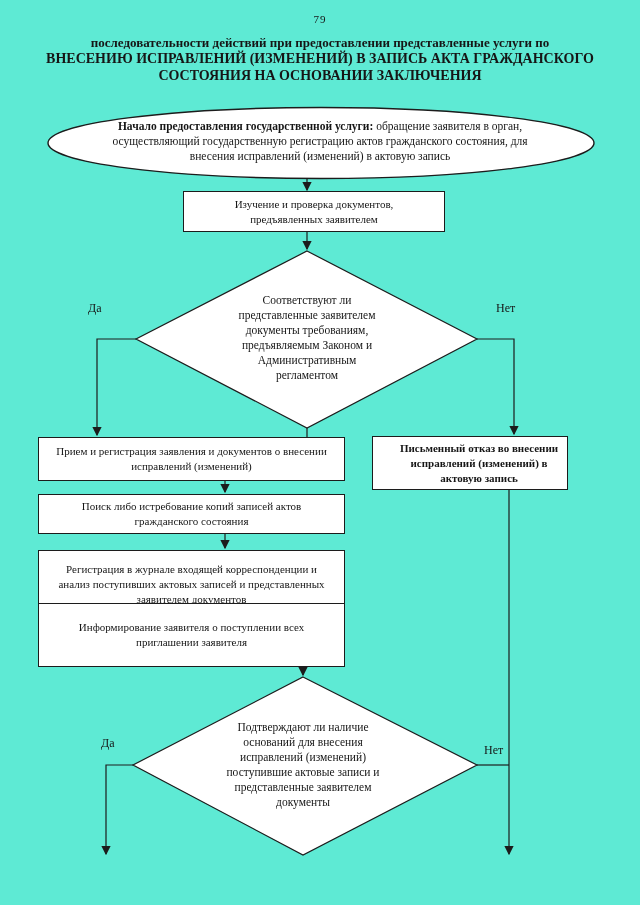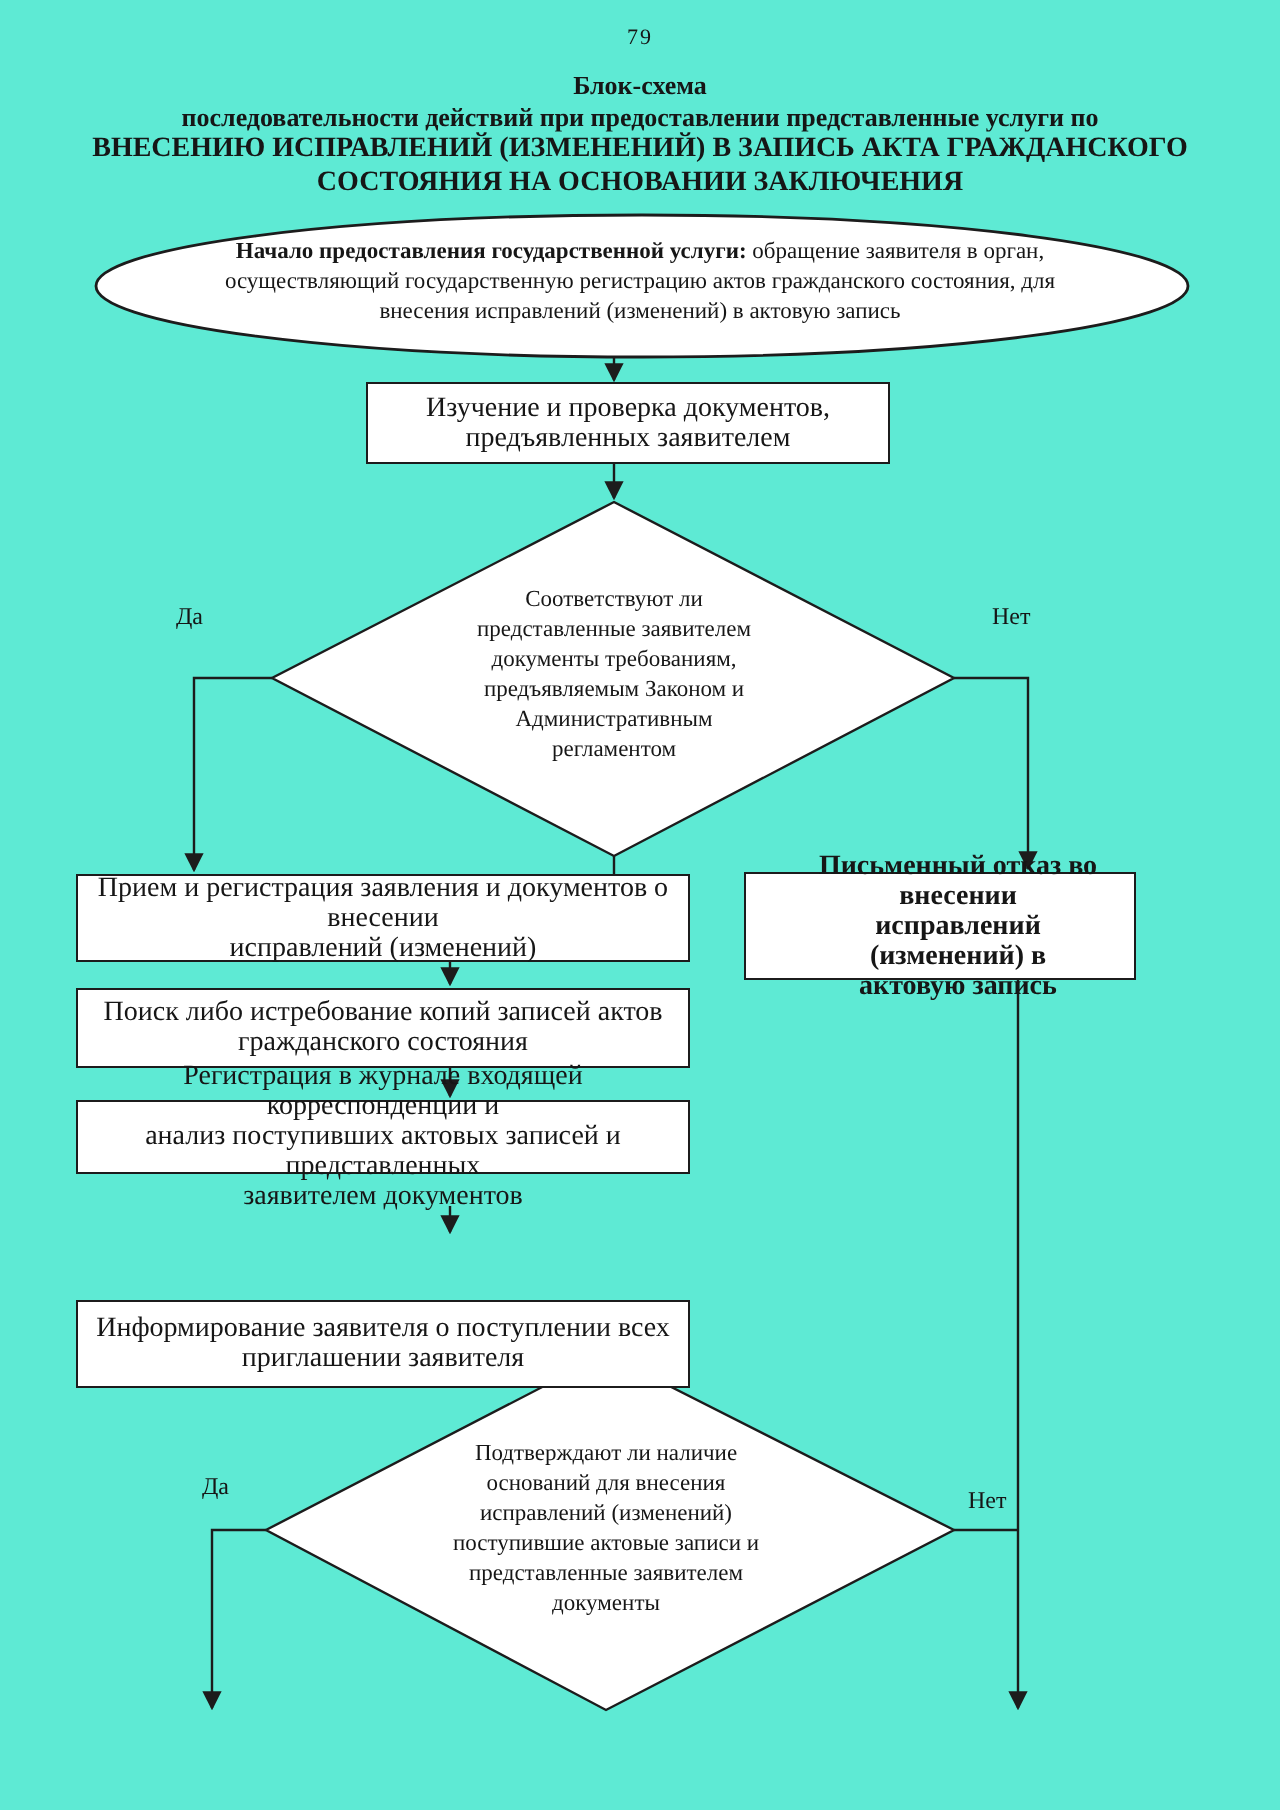--- a/index.html
+++ b/index.html
@@ -13,21 +13,21 @@
   svg.overlay{position:absolute;left:0;top:0;width:640px;height:905px;}
   .page-number{left:0;right:0;top:13px;text-align:center;font-size:11px;letter-spacing:1px;}
   .doc-title{left:0;right:0;top:35px;text-align:center;font-weight:bold;}
   .doc-title .t-sm{font-size:13px;line-height:16px;}
   .doc-title .t-lg{font-size:14px;line-height:16.5px;}
   .shape-text{position:absolute;text-align:center;font-size:11.5px;line-height:15px;}
   .oval-text{left:85px;top:119px;width:470px;}
   .proc{
     position:absolute;box-sizing:border-box;border:1.4px solid #1c1c1c;background:#fff;
     display:flex;align-items:center;justify-content:center;text-align:center;
-    font-size:14px;line-height:15px;padding:2px 8px;
+    font-size:11px;line-height:15px;padding:2px 8px;
   }
   .bold{font-weight:bold;}
   .branch-label{position:absolute;font-size:12px;}
   .d-line{white-space:nowrap;}
 </style>
 </head>
 <body>
 
 <div class="canvas">
 
@@ -55,21 +55,20 @@
       <path d="M509,490 V854" marker-end="url(#ah)"></path>
     </g>
 
     <polygon points="307,251 477,339 307,428 136,339" fill="#ffffff" stroke="#1c1c1c" stroke-width="1.2"></polygon>
     <polygon points="303,677 477,765 303,855 133,765" fill="#ffffff" stroke="#1c1c1c" stroke-width="1.2"></polygon>
   </svg>
 
   <div class="abs page-number">79</div>
 
   <div class="abs doc-title">
-    <div class="t-sm">Блок-схема</div>
     <div class="t-sm">последовательности действий при предоставлении представленные услуги по</div>
     <div class="t-lg">ВНЕСЕНИЮ ИСПРАВЛЕНИЙ (ИЗМЕНЕНИЙ) В ЗАПИСЬ АКТА ГРАЖДАНСКОГО</div>
     <div class="t-lg">СОСТОЯНИЯ НА ОСНОВАНИИ ЗАКЛЮЧЕНИЯ</div>
   </div>
 
   <div class="shape-text oval-text">
     <div class="d-line"><b>Начало предоставления государственной услуги:</b><span> обращение заявителя в орган,</span></div>
     <div class="d-line">осуществляющий государственную регистрацию актов гражданского состояния, для</div>
     <div class="d-line">внесения исправлений (изменений) в актовую запись</div>
   </div>
@@ -108,29 +107,29 @@
     </div>
   </div>
 
   <div class="proc" style="left:38px;top:494px;width:307px;height:40px;">
     <div>
       <div>Поиск либо истребование копий записей актов</div>
       <div>гражданского состояния</div>
     </div>
   </div>
 
-  <div class="proc" style="left:38px;top:550px;width:307px;height:37px;">
+  <div class="proc" style="left:38px;top:550px;width:307px;height:68px;">
     <div>
       <div>Регистрация в журнале входящей корреспонденции и</div>
       <div>анализ поступивших актовых записей и представленных</div>
       <div>заявителем документов</div>
     </div>
   </div>
 
-  <div class="proc" style="left:38px;top:650px;width:307px;height:44px;justify-content:center;">
+  <div class="proc" style="left:38px;top:603px;width:307px;height:64px;justify-content:center;">
     <div>
       <div>Информирование заявителя о поступлении всех</div>
       <div>приглашении заявителя</div>
     </div>
   </div>
 
   <div class="shape-text" style="left:193px;top:720px;width:220px;">
     <div>Подтверждают ли наличие</div>
     <div>оснований для внесения</div>
     <div>исправлений (изменений)</div>

